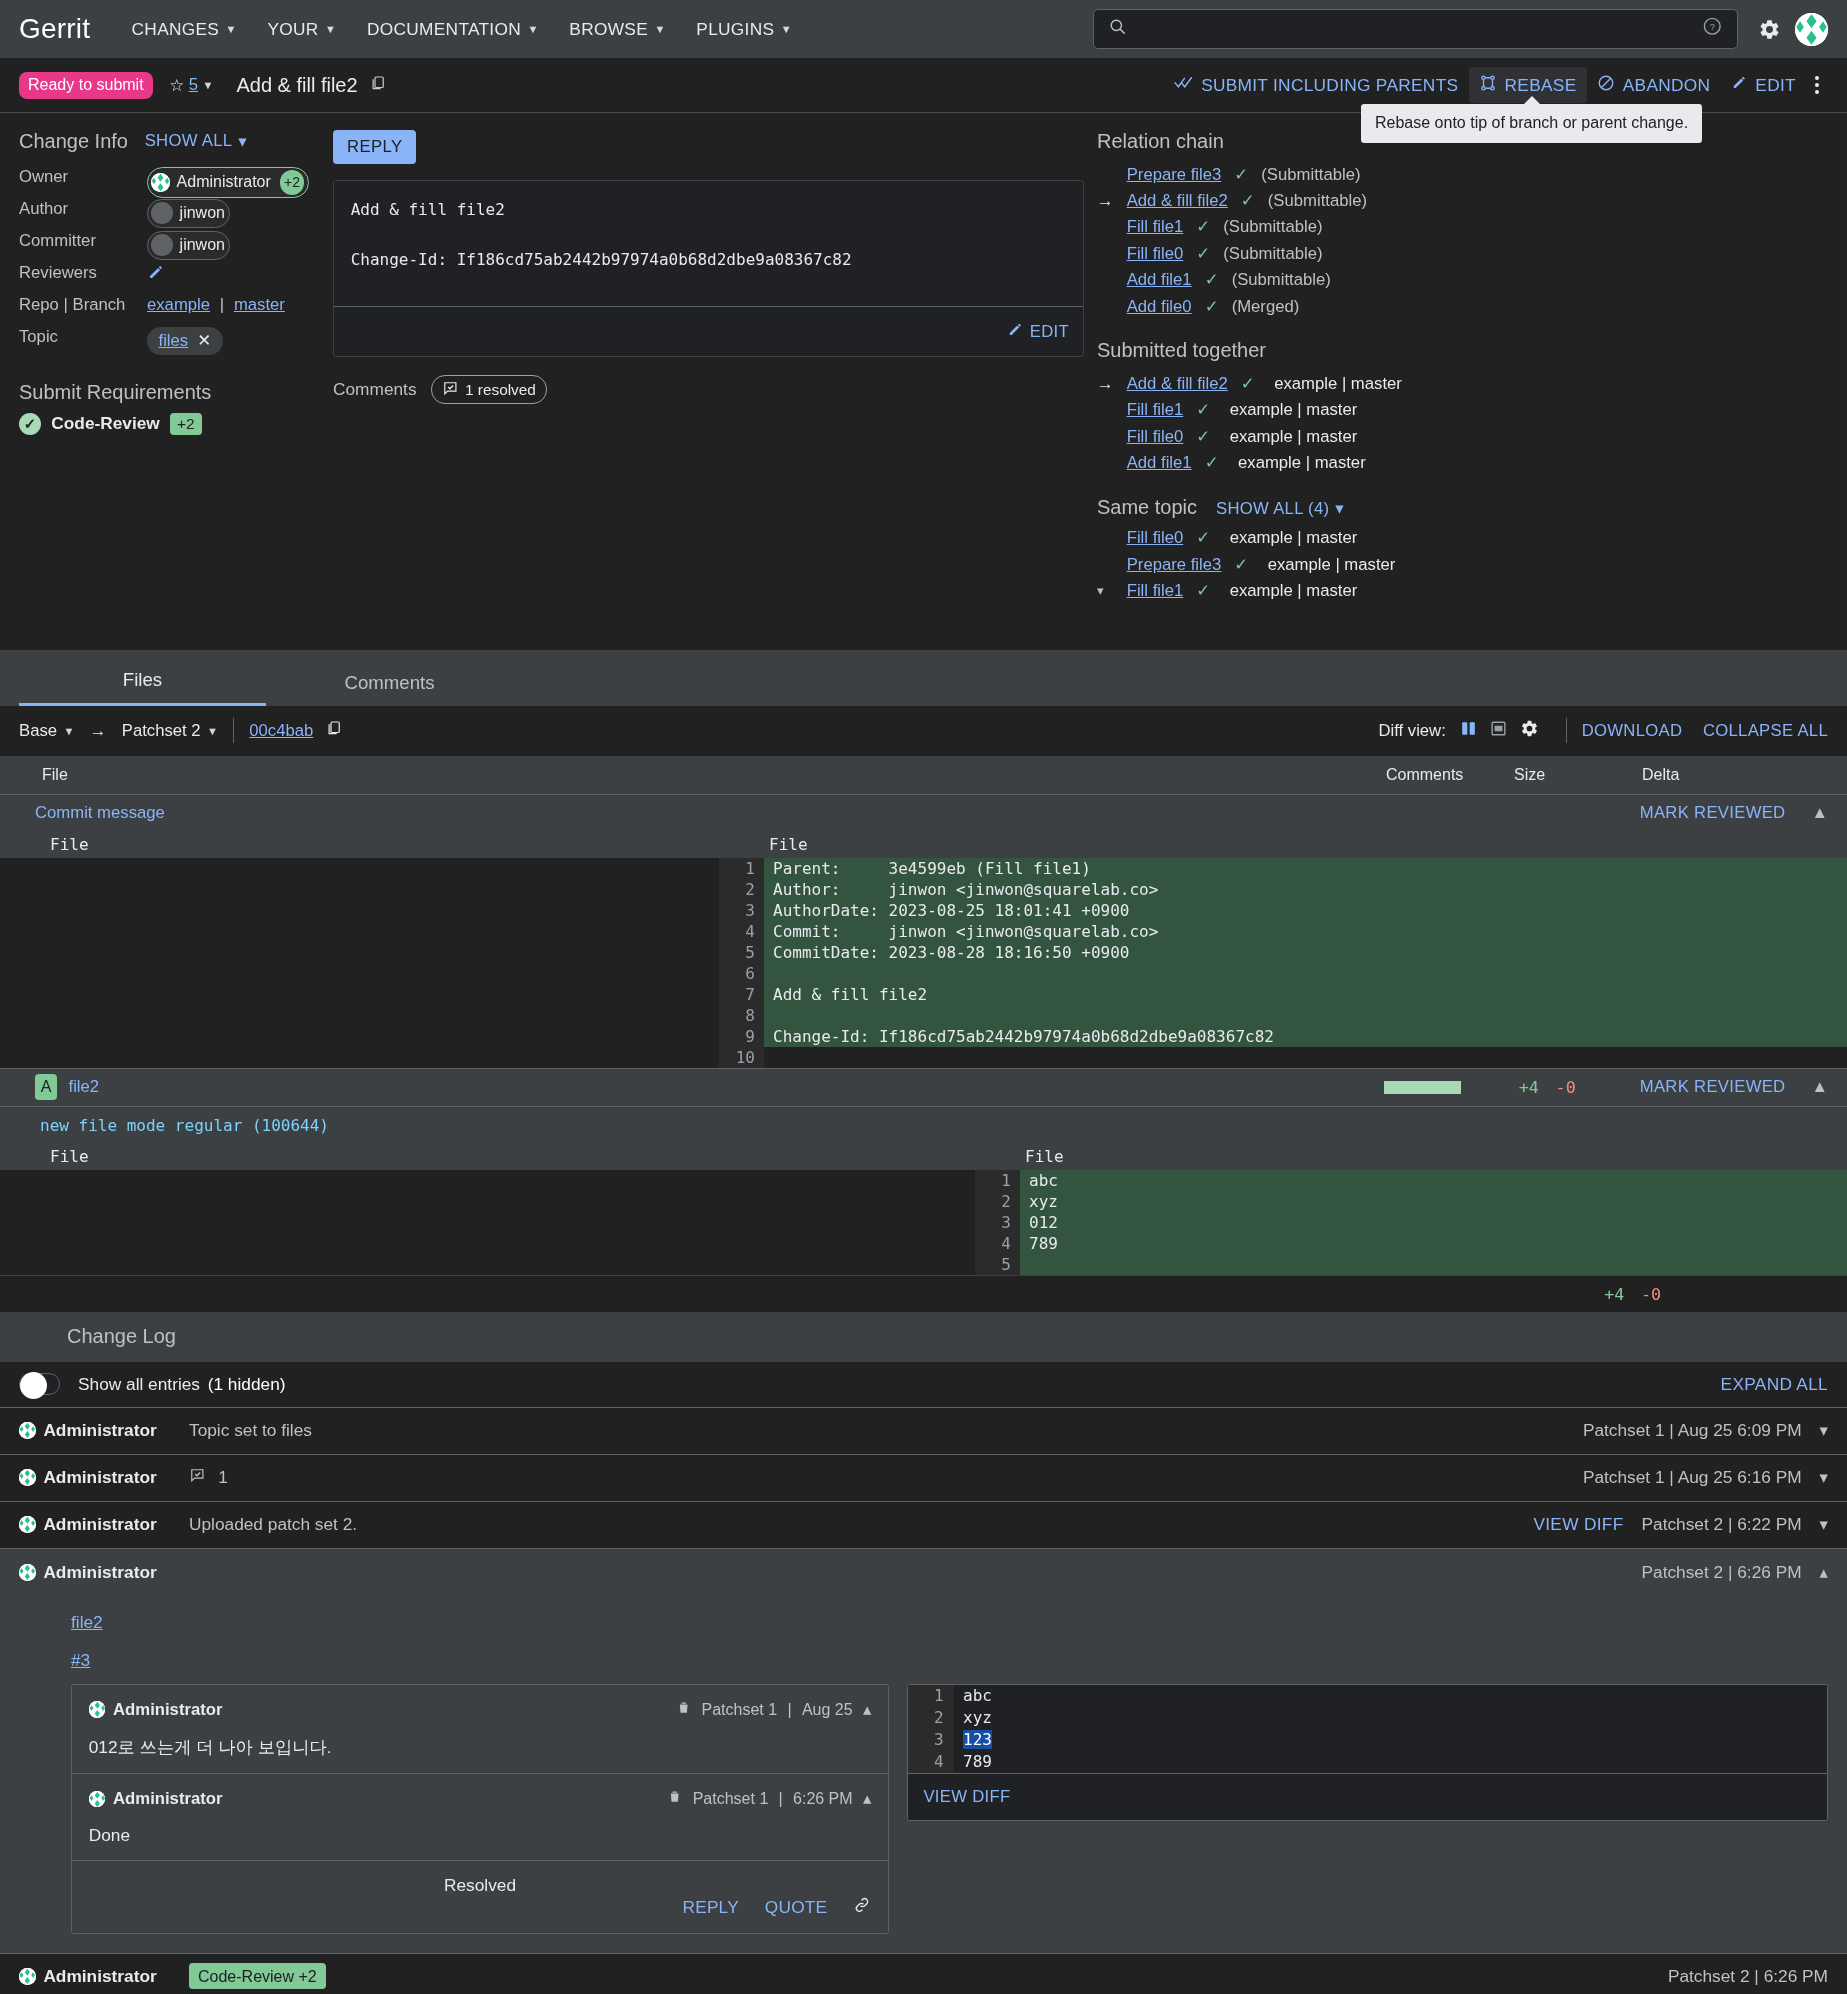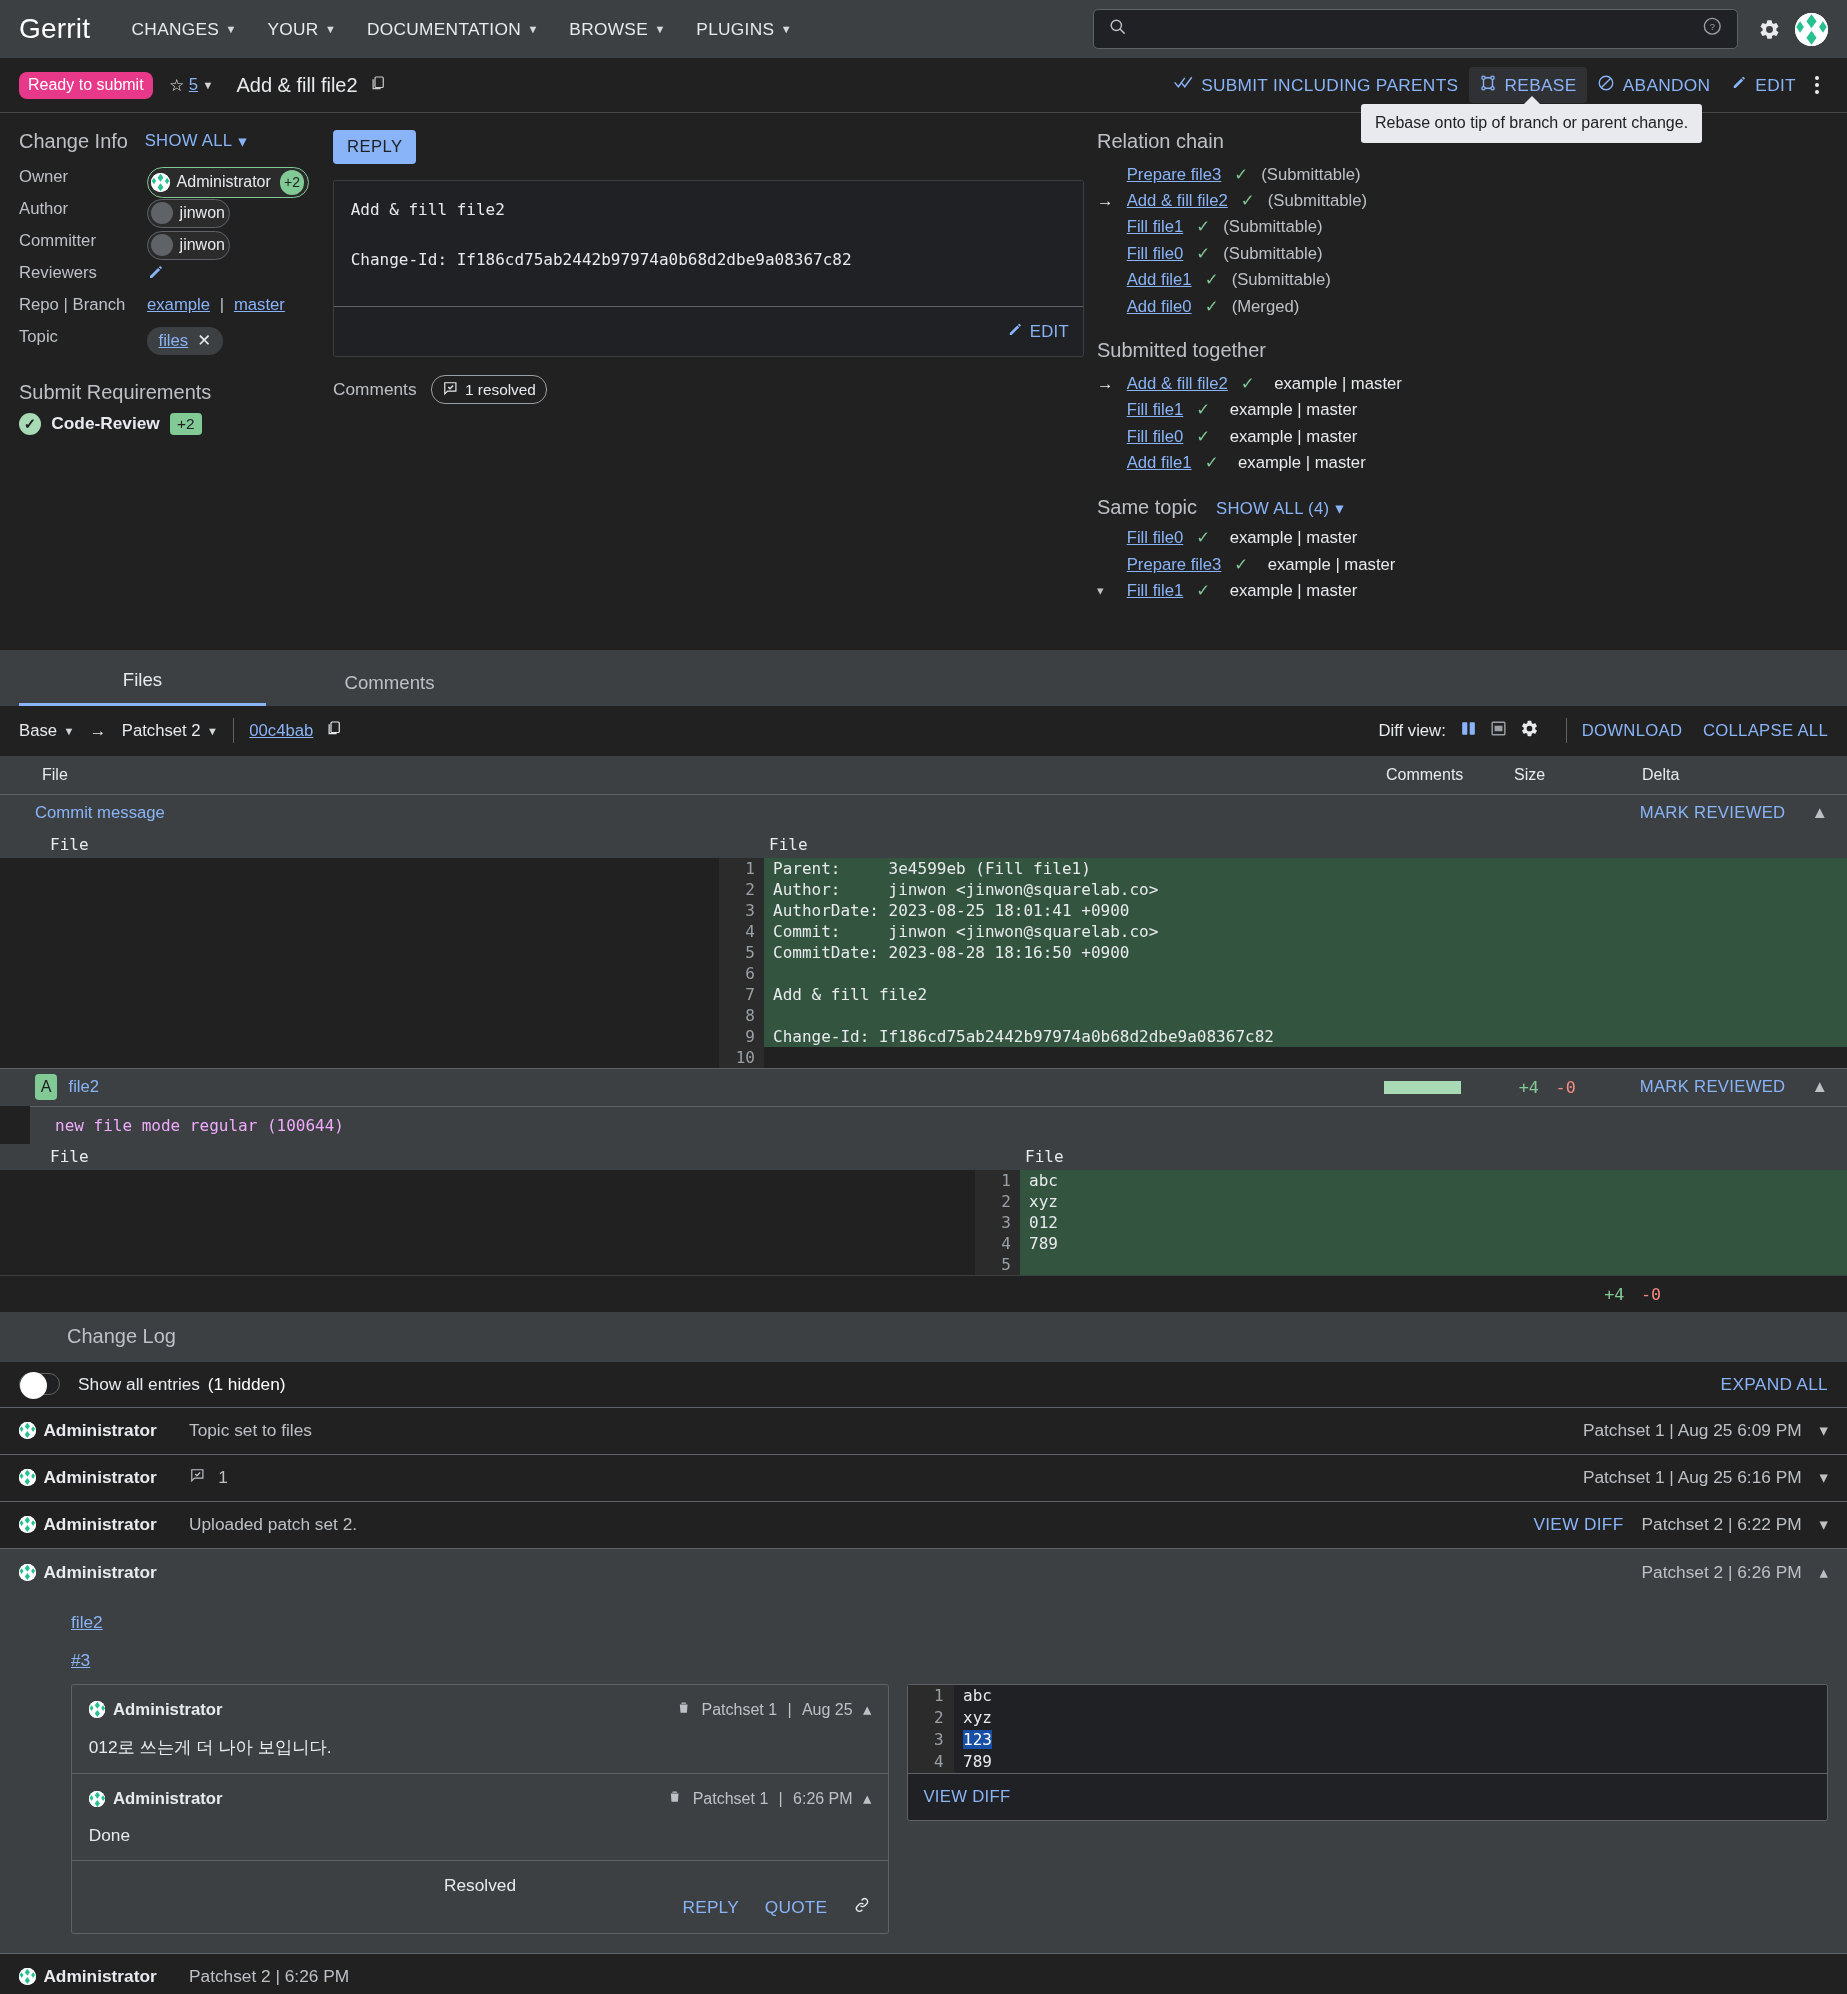--- a/index.html
+++ b/index.html
@@ -262,21 +262,21 @@
   .c-lnum { width: 45px; background: #2b2b2b; color: #9aa0a6; text-align: right; padding-right: 9px !important; }
   .c-left { width: 674px; background: #212121; }
   .c-right { background: #33553f; color: #e8eaed; padding-left: 9px !important; }
   .c-right-plain { background: #212121; }
   .dline { height: 21px; line-height: 21px; white-space: pre; }
   .gutterlabel { background:#3c4043; color:#e8eaed; height: 26px; line-height:26px; padding-left:6.4px;}
 
   .statsrow { background: #212121; height: 37px; display:flex; align-items:center; padding: 0 19px; border-top:0.6px solid #3c4043;}
   .plus { color: #81c995; font-size: 16.7px; font-family: "DejaVu Sans Mono", monospace;}
   .minus { color: #f28b82; font-size: 16.7px; font-family: "DejaVu Sans Mono", monospace; margin-left: 16.7px;}
-  .newmode { background: #3c4043; padding: 9px 0 9px 25px; font-family: "DejaVu Sans Mono", monospace; font-size: 16px; color: #f0abfc; border-top: 0.6px solid #5f6368; margin-left: 30px;}
+  .newmode { background: #3c4043; padding: 9px 0 9px 40px; font-family: "DejaVu Sans Mono", monospace; font-size: 16px; color: #7dd3fc; border-top: 0.6px solid #5f6368;}
 
   
   .cl-head { background: #3c4043; height: 50px; display: flex; align-items: center; padding-left: 67px; font-size: 20px; color: #bdc1c6;}
   .cl-toggle-row {
     background: #212121; height: 46px; display: flex; align-items: center;
     padding: 0 19px; border-bottom: 0.6px solid #5f6368;
   }
   .toggle {
     width: 41px; height: 22px; border-radius: 11px; background: #202124;
     position: relative; margin-right: 18px; cursor: pointer; border: 0.6px solid #5f6368;
@@ -1113,20 +1113,23 @@
             <rect width="52" height="52" fill="#fff"></rect>
             <g fill="#27c08f">
               <path d="M26 2 L34 13 L26 24 L18 13 Z"></path>
               <path d="M26 28 L34 39 L26 50 L18 39 Z"></path>
               <path d="M8 13 L14 22 L8 31 L2 22 Z"></path>
               <path d="M44 13 L50 22 L44 31 L38 22 Z"></path>
             </g>
           </svg></span>
       <span>Administrator</span>
     </span>
+    <span class="logmsg">
+      <span class="req-score" style="font-size:16px;padding:4.5px 9px">Code-Review +2</span>
+    </span>
     <span class="logright">
       <span>Patchset 2 | 6:26 PM</span>
     </span>
   </div>
 
   <div class="gap"></div>
 
 </div>
 
 

